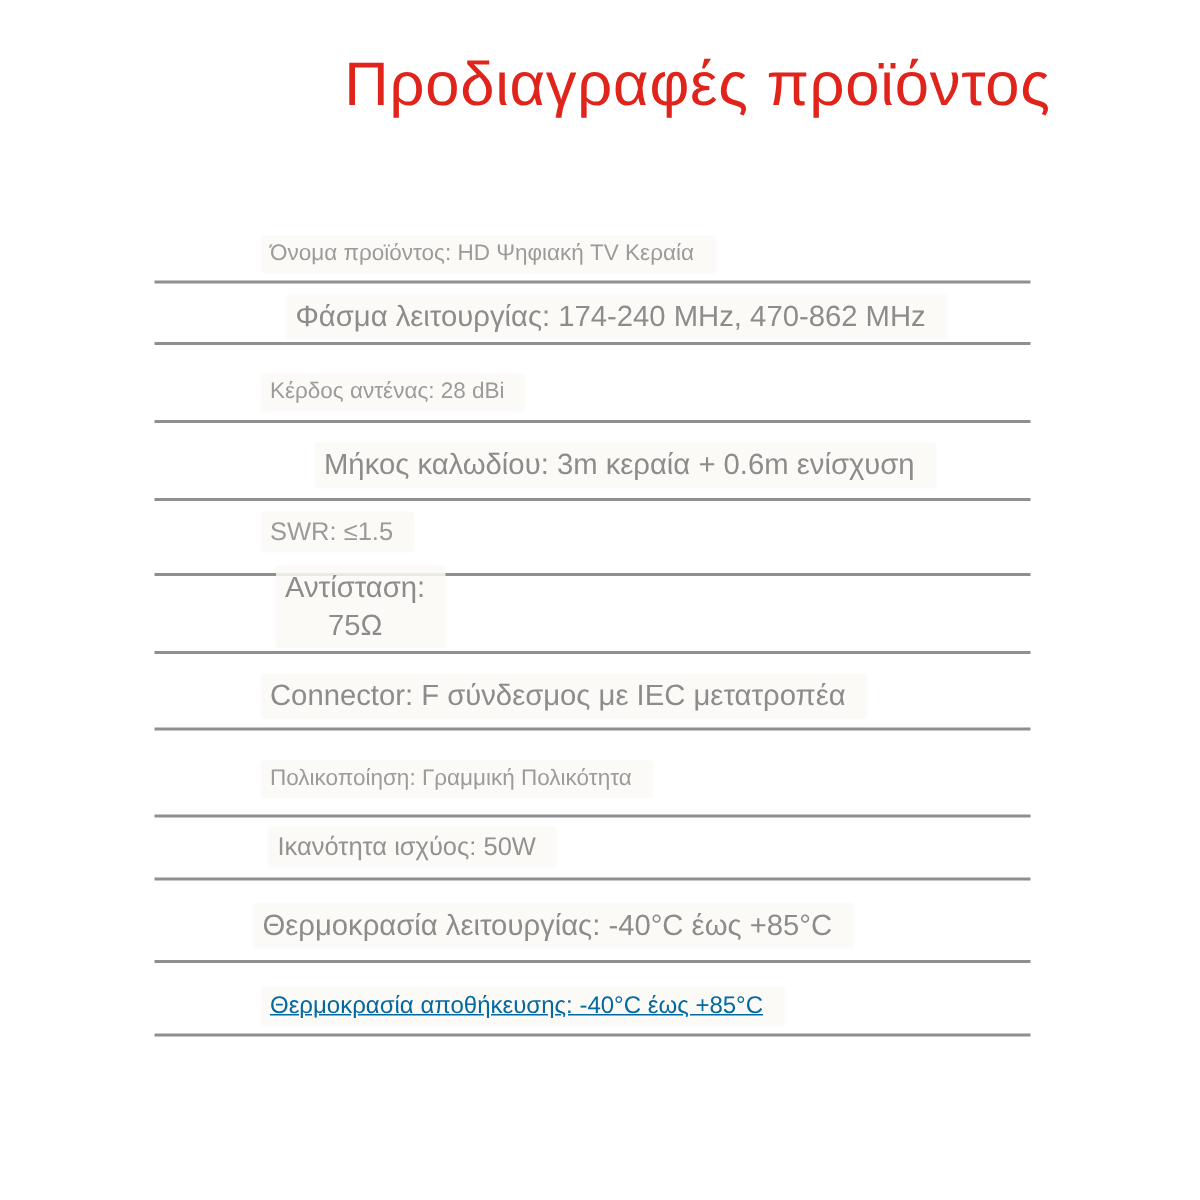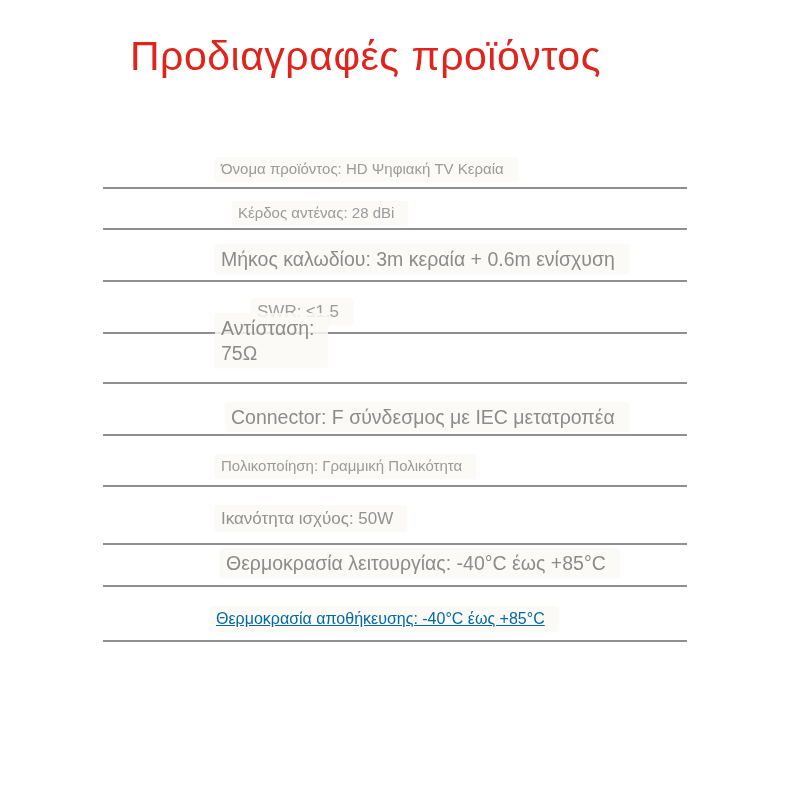--- a/index.html
+++ b/index.html
@@ -9,40 +9,40 @@
     font-family:"Liberation Sans","DejaVu Sans",sans-serif;
     overflow:hidden;
   }
   .page{position:relative;width:800px;height:800px;background:#ffffff;}
   .title{
     margin:34px 0 12px 130px;
     font-size:41px;
     font-weight:400;
     line-height:1.1;
     letter-spacing:0.5px;
+    text-align:center;
   }
   .spec-table{
     position:absolute;
     left:103px; top:118px;
     width:584px;
   }
   .row{
     box-sizing:border-box;
     border-bottom:2px solid #8f8f8f;
     display:flex;
     align-items:flex-end;
   }
   .row-text{
     white-space:pre-line;
     background:rgba(250,249,246,0.85);
     padding:3px 14px 2px 6px;
     border-radius:2px;
     box-shadow:0 1px 2px rgba(0,0,0,0.03);
     line-height:1.25;
-    margin-left:41px;
   }
   
   .size-xs .row-text{font-size:17px;color:#9b9b9b;}
   .size-sm .row-text{font-size:15px;color:#9b9b9b;}
   .size-md .row-text{font-size:16px;color:#0369a1;text-decoration:underline;}
   .size-md2 .row-text{font-size:17px;color:#929292;}
   .size-lg .row-text{font-size:19.5px;color:#8c8c8c;}
   
   .row:nth-child(1){height:37px;padding-bottom:6px;padding-left:71px;}
   .row:nth-child(2){height:41px;padding-bottom:3px;padding-left:88px;}
@@ -59,20 +59,23 @@
   .row:nth-child(12){height:51px;padding-bottom:9px;padding-left:76px;}
 </style>
 </head>
 <body>
 
 <div class="page">
   <h1 class="title" style="color: rgb(224, 36, 28);">Προδιαγραφές προϊόντος</h1>
   <div class="spec-table">
       <div class="row size-sm" style="border-bottom-color: rgb(143, 143, 143);">
     <span class="row-text">Όνομα προϊόντος: HD Ψηφιακή TV Κεραία</span>
+  </div>
+      <div class="row size-lg" style="border-bottom-color: rgb(143, 143, 143);">
+    <span class="row-text">Φάσμα λειτουργίας: 174-240 MHz, 470-862 MHz</span>
   </div>
       <div class="row size-sm" style="border-bottom-color: rgb(143, 143, 143);">
     <span class="row-text">Κέρδος αντένας: 28 dBi</span>
   </div>
       <div class="row size-lg" style="border-bottom-color: rgb(143, 143, 143);">
     <span class="row-text">Μήκος καλωδίου: 3m κεραία + 0.6m ενίσχυση</span>
   </div>
       <div class="row size-xs" style="border-bottom-color: rgb(143, 143, 143);">
     <span class="row-text">SWR: ≤1.5</span>
   </div>

